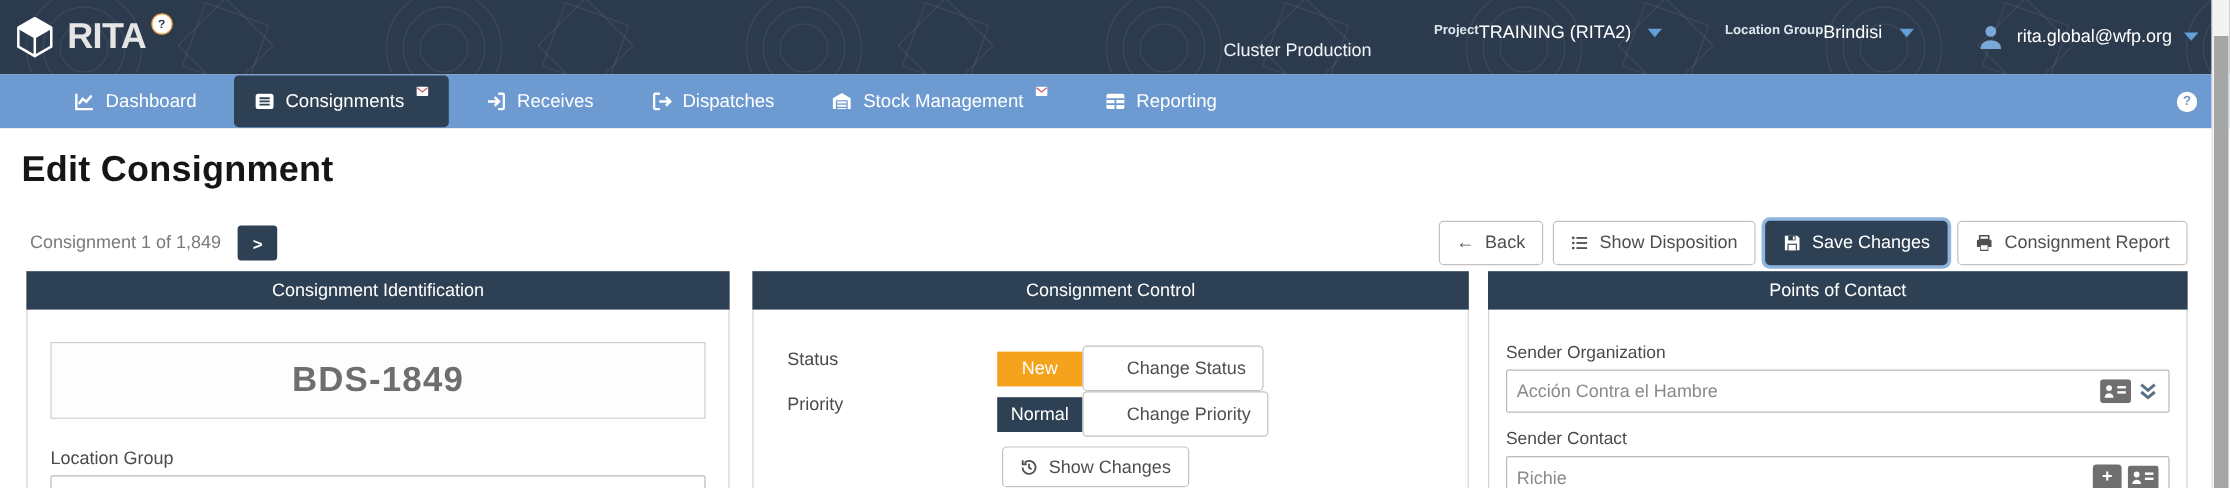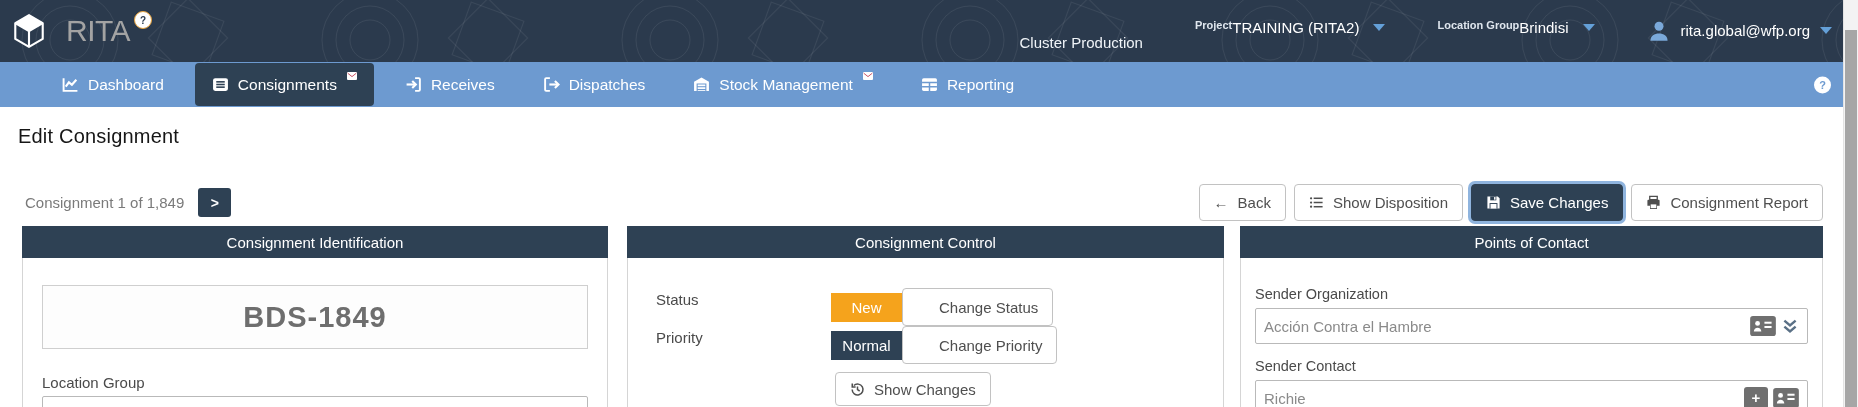--- a/index.html
+++ b/index.html
@@ -3,21 +3,21 @@
 <meta charset="utf-8">
 <style>
   html,body{margin:0;padding:0;}
   body{font-family:"Liberation Sans",sans-serif;}
   .stage{position:relative;width:1858px;height:407px;overflow:hidden;background:#ffffff;}
 
   
   .topbar{position:relative;height:62px;background:#2b3a4d;display:flex;align-items:center;overflow:hidden;}
   .topbar .pattern{position:absolute;inset:0;pointer-events:none;}
   .brand{position:relative;display:flex;align-items:center;margin-left:10px;z-index:2;}
-  .brand-name{color:#a3a3a3;font-size:30px;font-weight:400;letter-spacing:-.5px;margin-left:18px;}
+  .brand-name{color:#e5e5e5;font-size:30px;font-weight:700;letter-spacing:-.5px;margin-left:8px;}
   .brand-help{width:16px;height:16px;border-radius:50%;background:#fff;color:#2b3a4d;font-size:10px;font-weight:700;
     display:flex;align-items:center;justify-content:center;margin:-22px 0 0 4px;border:1px solid #e8a33d;}
   .topbar-right{position:relative;z-index:2;margin-left:auto;display:flex;align-items:flex-start;padding:7px 26px 0 0;gap:52px;}
   .env-text{color:#f0f4f8;font-size:15px;margin-top:15px;white-space:nowrap;}
   .tb-group{display:flex;flex-direction:row;align-items:center;cursor:pointer;}
   .tb-label{color:#dfe6ee;font-size:11px;font-weight:700;margin-bottom:4px;}
   .tb-value{color:#ffffff;font-size:15px;display:flex;align-items:center;gap:14px;white-space:nowrap;}
   .caret{width:0;height:0;border-left:6px solid transparent;border-right:6px solid transparent;border-top:7px solid #64a0d8;display:inline-block;}
   .tb-user{display:flex;align-items:center;gap:10px;cursor:pointer;}
   .tb-user .email{color:#fff;font-size:15px;white-space:nowrap;}
@@ -26,21 +26,21 @@
   .navbar{position:relative;height:45px;background:#6d9ad0;display:flex;align-items:center;padding-left:45px;gap:14px;}
   .nav-item{height:43px;display:flex;align-items:center;gap:9px;color:#fff;font-size:15.5px;padding:0 17px;border-radius:4px;cursor:pointer;white-space:nowrap;}
   .nav-item.active{background:#2e4154;}
   .nav-item .nic{flex:0 0 auto;}
   .tab-badge{position:relative;top:-9px;margin-left:1px;line-height:0;}
   .nav-help{position:absolute;right:27px;top:50%;transform:translateY(-50%);width:17px;height:17px;border-radius:50%;
     background:#fff;color:#6d9ad0;font-size:11px;font-weight:700;display:flex;align-items:center;justify-content:center;cursor:pointer;}
 
   
   .content{position:absolute;left:0;right:0;top:107px;height:300px;background:#fff;}
-  .page-title{position:absolute;left:18px;top:18px;margin:0;font-size:20px;font-weight:400;color:#161616;letter-spacing:.2px;}
+  .page-title{position:absolute;left:18px;top:18px;margin:0;font-size:30px;font-weight:700;color:#161616;letter-spacing:.2px;}
   .pager{position:absolute;left:25px;top:81px;display:flex;align-items:center;gap:14px;}
   .pager-text{color:#7a7a7a;font-size:15px;}
   .pager-next{width:33px;height:29px;background:#2e4154;color:#fff;border:none;border-radius:3px;font-size:14px;font-weight:700;cursor:pointer;}
   .actions{position:absolute;right:35px;top:77px;display:flex;gap:8px;}
   .btn{height:37px;display:flex;align-items:center;gap:9px;padding:0 14px;background:#fff;border:1px solid #c2c2c2;border-radius:4px;
     color:#4f4f4f;font-size:15px;font-family:"Liberation Sans",sans-serif;cursor:pointer;white-space:nowrap;}
   .btn .bic{display:flex;align-items:center;color:#4f4f4f;}
   .btn-primary{background:#2e4154;border-color:#2e4154;color:#fff;box-shadow:0 0 0 3px #8fb4de;}
   .btn-primary .bic{color:#fff;}
 

